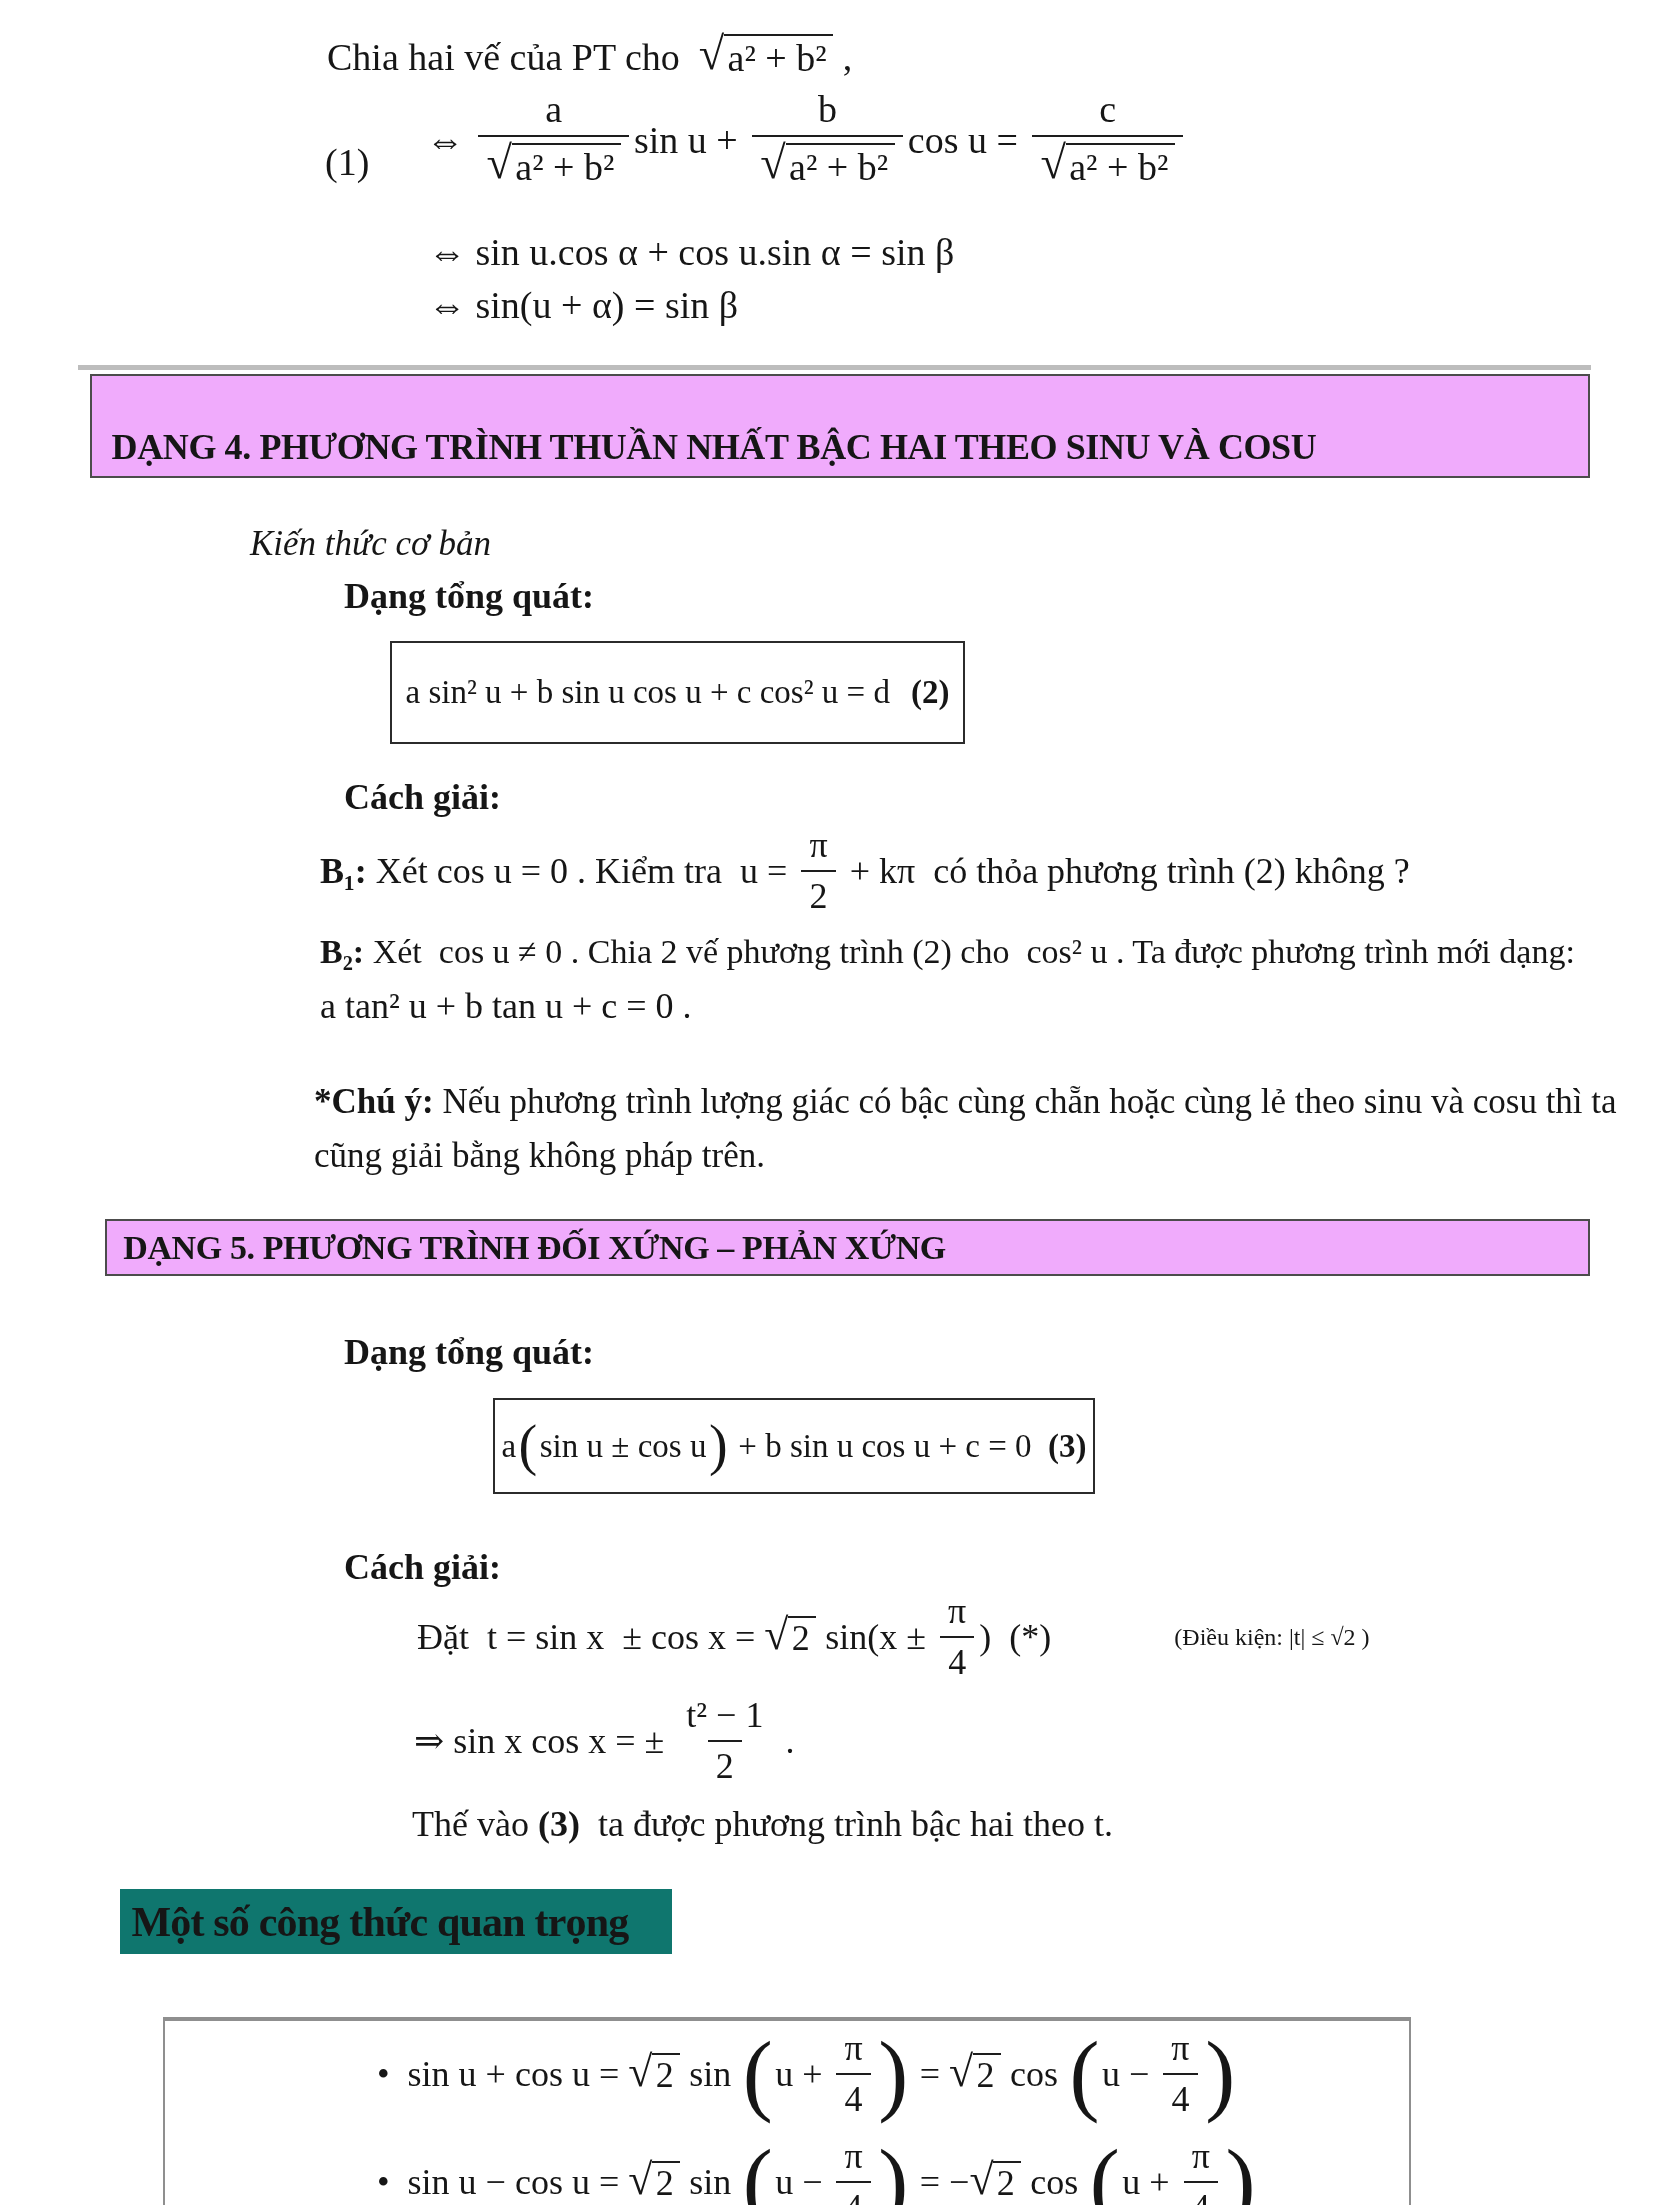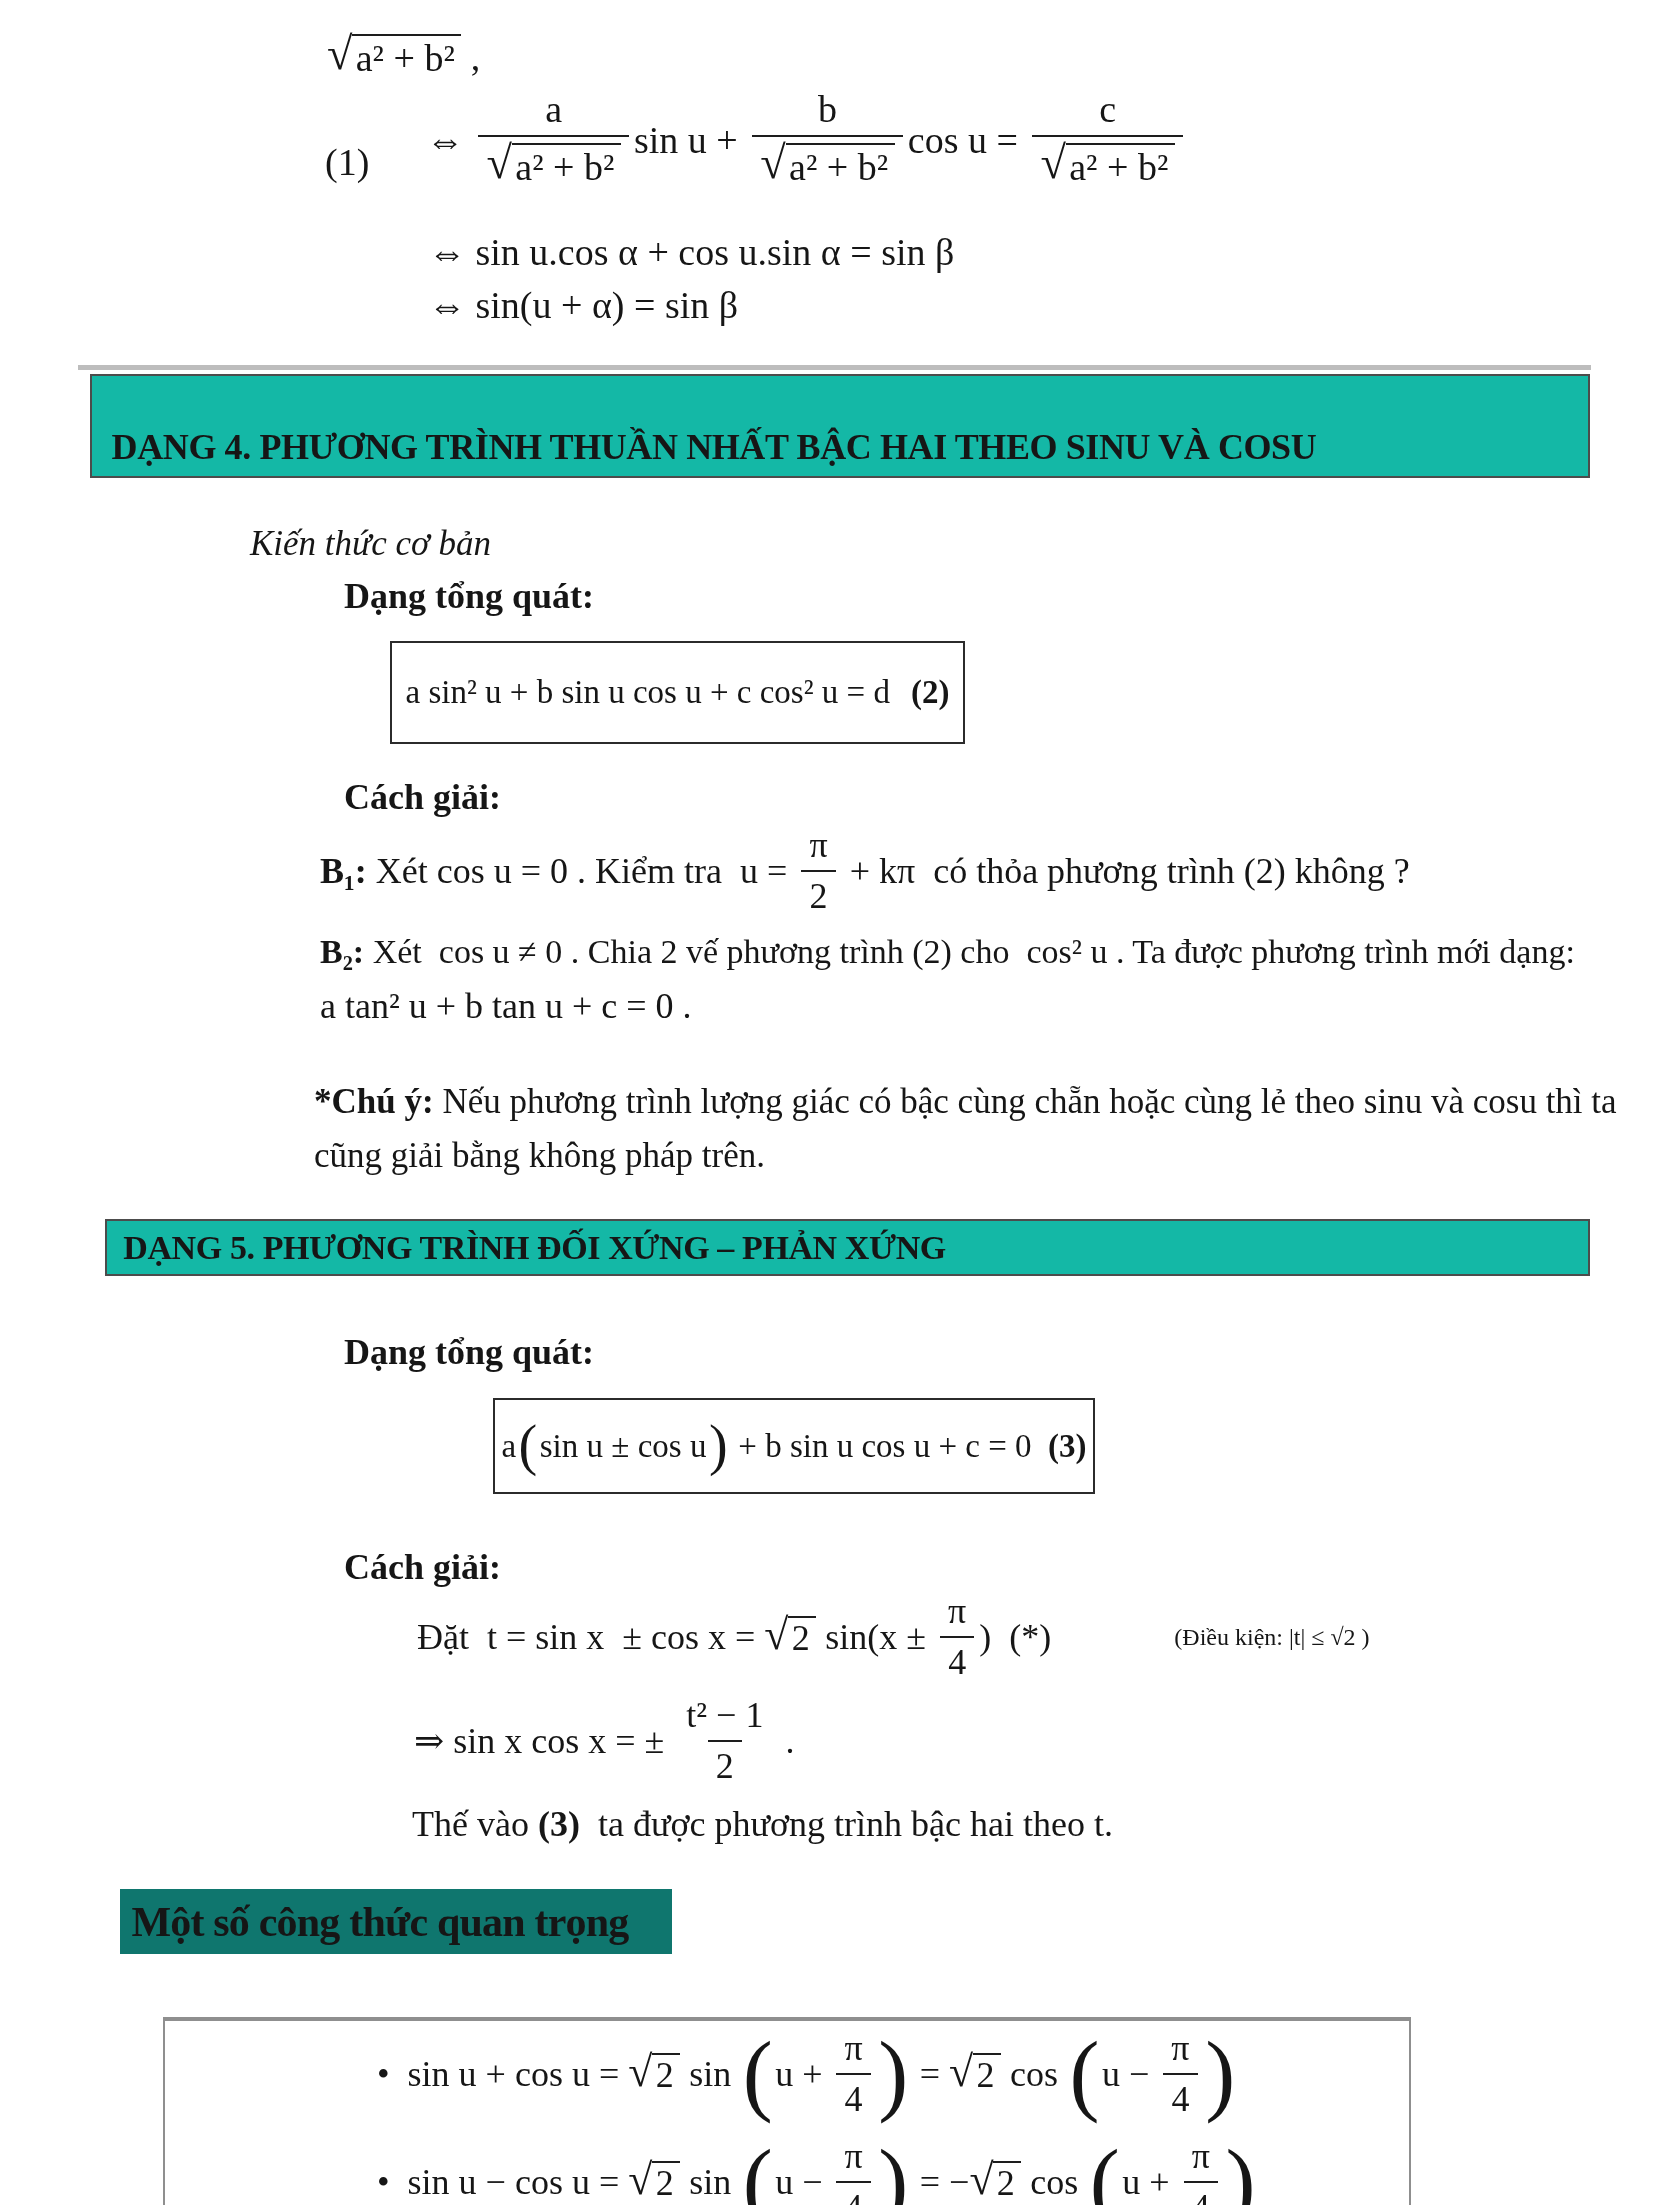--- a/index.html
+++ b/index.html
@@ -10,41 +10,41 @@
   .mbold{font-weight:700;}
   .msmall{font-size:24px;}
   .mspace{display:inline-block;height:0.8px;}
   .frac{display:inline-flex;flex-direction:column;align-items:center;line-height:1.05;margin:0 4.9px;text-align:center;}
   .fnum{padding:0 8.2px 4.9px 8.2px;}
   .fden{border-top:2.5px solid #1d1d1d;padding:6.5px 8.2px 0 8.2px;}
   .sqrt{display:inline-flex;align-items:flex-start;line-height:1.05;}
   .sqsign{font-size:1.22em;line-height:1;transform:translateY(-0.06em);}
   .sqbody{border-top:2.5px solid #1d1d1d;padding:2.5px 6.5px 0 3.3px;}
   .bigp{font-weight:400;line-height:0.85;margin:0 2.5px;}
-  .secbox{position:absolute;border:2.5px solid #4c4c4c;box-sizing:border-box;background:#14b8a6;}
+  .secbox{position:absolute;border:2.5px solid #4c4c4c;box-sizing:border-box;background:#f0abfc;}
   .sectitle{position:absolute;font-weight:700;white-space:nowrap;letter-spacing:-0.4px;}
   .eqbox{position:absolute;border:2.5px solid #2b2b2b;box-sizing:border-box;display:flex;
          align-items:center;justify-content:center;font-size:33px;overflow:visible;}
   .subhead{position:absolute;font-weight:700;font-size:36px;white-space:nowrap;margin-left:24px;}
   .ithead{position:absolute;font-style:italic;font-size:35px;white-space:nowrap;}
   .line{position:absolute;font-size:36px;white-space:pre;}
   .para{position:absolute;font-size:35px;line-height:1.55;white-space:nowrap;}
   .hl-title{position:absolute;left:120px;top:1889px;width:552px;height:65px;background:#0f766e;
             display:flex;align-items:center;padding-left:11.4px;box-sizing:border-box;
             font-weight:700;font-size:42px;letter-spacing:-0.8px;white-space:nowrap;}
   .formula-box{position:absolute;left:163px;top:2017px;width:1248px;height:261px;
                border:2.5px solid #8f8f8f;border-top-width:4.1px;box-sizing:border-box;background:#fff;}
   .scanline{position:absolute;background:#bdbdbd;}
 </style>
 </head>
 <body>
 
 <div id="page">
 
-  <div class="mrow" style="left:327px;top:34px;font-size:38px;"><span class="sqrt"><span class="sqsign">√</span><span class="sqbody">a² + b²</span></span><span class="mtxt"> ,</span></div>
+  <div class="mrow" style="left:327px;top:34px;font-size:38px;"><span class="mtxt">Chia hai vế của PT cho  </span><span class="sqrt"><span class="sqsign">√</span><span class="sqbody">a² + b²</span></span><span class="mtxt"> ,</span></div>
 
   <div class="line" style="left:325px;top:140px;font-size:38px;">(1)</div>
   <div class="mrow" style="left:426px;top:90px;font-size:38px;"><span class="mtxt">⇔ </span><span class="frac"><span class="fnum">a</span><span class="fden"><span class="sqrt"><span class="sqsign">√</span><span class="sqbody">a² + b²</span></span></span></span><span class="mtxt">sin u + </span><span class="frac"><span class="fnum">b</span><span class="fden"><span class="sqrt"><span class="sqsign">√</span><span class="sqbody">a² + b²</span></span></span></span><span class="mtxt">cos u = </span><span class="frac"><span class="fnum">c</span><span class="fden"><span class="sqrt"><span class="sqsign">√</span><span class="sqbody">a² + b²</span></span></span></span></div>
   <div class="line" style="left:428px;top:230px;font-size:38px;">⇔ sin u.cos α + cos u.sin α = sin β</div>
   <div class="line" style="left:428px;top:283px;font-size:38px;">⇔ sin(u + α) = sin β</div>
 
   <div class="scanline" style="left:78px;top:365px;width:1513px;height:4.9px;"></div>
 
   <div class="secbox" style="left:90px;top:374px;width:1500px;height:104px;">
     <div class="sectitle" style="left:19.6px;bottom:8.2px;font-size:36px;">DẠNG 4. PHƯƠNG TRÌNH THUẦN NHẤT BẬC HAI THEO SINU VÀ COSU</div>

